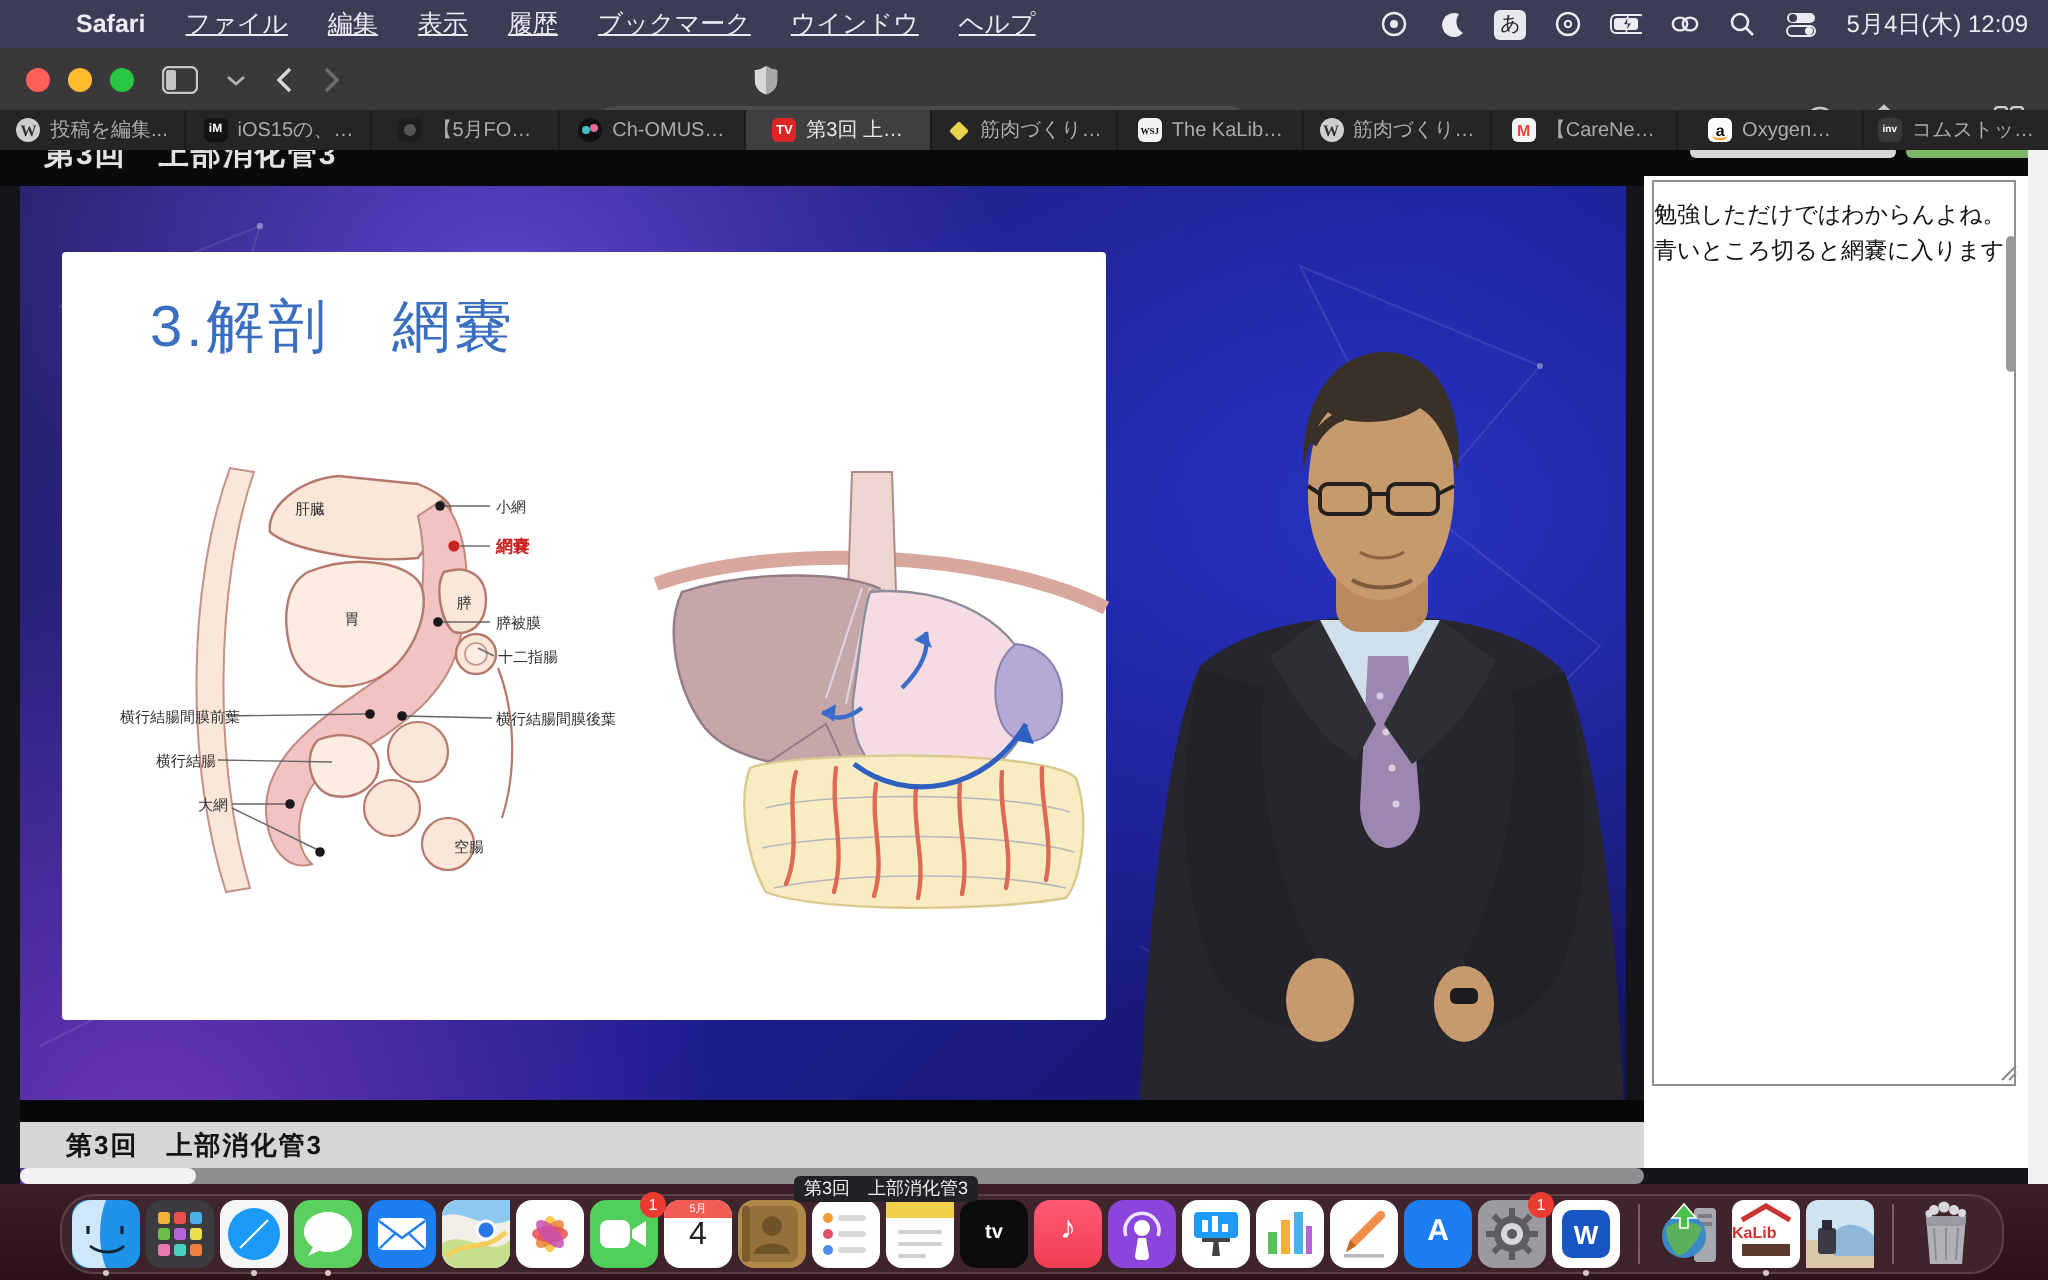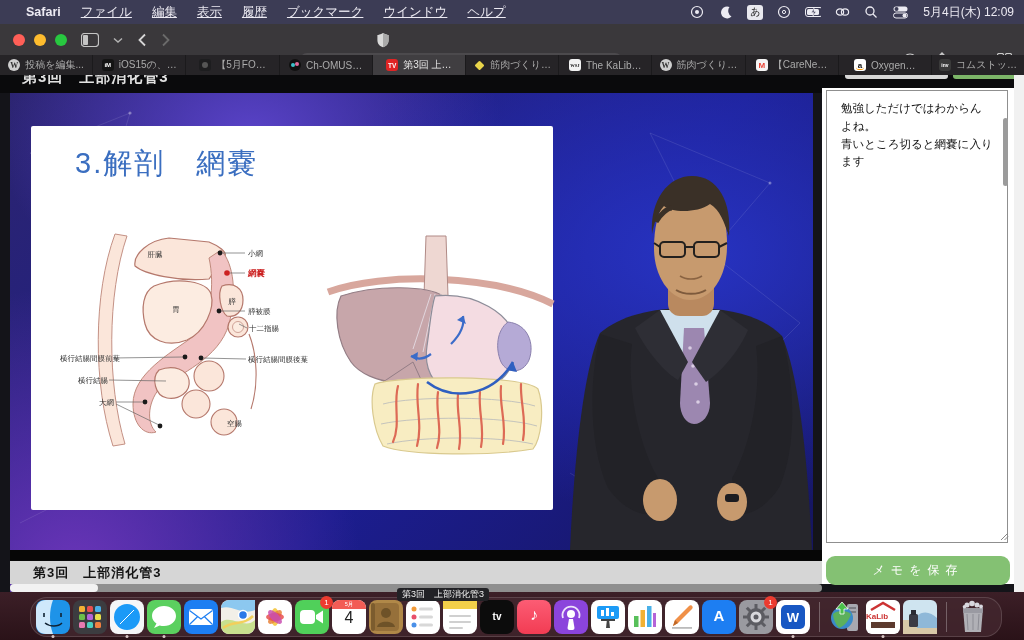--- a/index.html
+++ b/index.html
@@ -3,21 +3,21 @@
 <meta charset="utf-8">
 <style>
   html,body{margin:0;padding:0;background:#000;}
   #screen{position:relative;width:1024px;height:640px;overflow:hidden;
     font-family:"Liberation Sans","DejaVu Sans",sans-serif;background:#0e0e16;}
   
   .menubar{position:absolute;left:0;top:0;width:1024px;height:24px;background:#3c3c55;
     display:flex;align-items:center;color:#eceaf2;font-size:12.5px;}
   .menubar .apple{margin-left:18px;font-size:13px;}
   .menubar .mitem{margin-left:20px;text-decoration:underline;}
-  .menubar .appname{font-weight:bold;margin-left:8px;}
+  .menubar .appname{font-weight:bold;margin-left:20px;}
   .mb-right{margin-left:auto;display:flex;align-items:center;margin-right:10px;gap:13px;}
   .mi{width:16px;height:16px;display:flex;align-items:center;justify-content:center;}
   .mi svg{display:block;}
   .ime-box{background:#e8e8ee;color:#222;border-radius:3px;width:16px;height:15px;
     font-size:10px;display:flex;align-items:center;justify-content:center;}
   .clock{font-size:12px;margin-left:2px;}
   
   .toolbar{position:absolute;left:0;top:24px;width:1024px;height:31px;background:#3a383b;
     display:flex;align-items:center;}
   .tl{width:12px;height:12px;border-radius:50%;margin-left:9px;}
@@ -73,21 +73,21 @@
   
   .blackstrip{position:absolute;left:10px;top:475px;width:812px;height:11px;background:#060606;}
   .graybar{position:absolute;left:10px;top:486px;width:812px;height:23px;background:#d6d6d6;
     display:flex;align-items:center;color:#141414;font-size:13px;font-weight:bold;}
   .graybar span{margin-left:23px;letter-spacing:1px;}
   .hscroll{position:absolute;left:10px;top:509px;width:812px;height:8px;background:#8f8f8f;border-radius:4px;}
   .hthumb{position:absolute;left:0;top:0;width:88px;height:8px;background:#f2f2f2;border-radius:4px;}
   
   .notes{position:absolute;left:822px;top:13px;width:192px;height:496px;background:#fff;}
   .memo{position:absolute;left:4px;top:2px;width:182px;height:453px;border:1.5px solid #8f8f8f;
-    background:#fff;font-size:11.5px;line-height:1.55;color:#111;padding:9px 14px;box-sizing:border-box;
+    background:#fff;font-size:11.5px;line-height:1.55;color:#111;padding:9px 0;box-sizing:border-box;
     white-space:pre-line;overflow:hidden;}
   .memoscroll{position:absolute;right:6px;top:30px;width:5px;height:68px;border-radius:3px;background:#9b9b9b;}
   .resize{position:absolute;right:5px;top:444px;}
   .savebtn{position:absolute;left:4px;top:468px;width:184px;height:29px;border-radius:9px;background:#84c173;
     color:#fff;font-size:12px;letter-spacing:6px;display:flex;align-items:center;justify-content:center;}
   .vscroll{position:absolute;left:1014px;top:0px;width:10px;height:517px;background:#f1f1f1;}
   
   .desktop{position:absolute;left:0;top:592px;width:1024px;height:48px;
     background:linear-gradient(180deg,#3c1f27 0%,#2a1218 100%);}
   .dock{position:absolute;left:30px;top:5px;width:972px;height:40px;border-radius:17px;
@@ -460,21 +460,20 @@
     </div>
 
     <div class="notes">
       <div class="memo">勉強しただけではわからんよね。
 青いところ切ると網嚢に入ります</div>
       <div class="memoscroll"></div>
       <svg class="resize" width="9" height="9">
         <line x1="1" y1="8" x2="8" y2="1" stroke="#888" stroke-width="1"></line>
         <line x1="4.5" y1="8" x2="8" y2="4.5" stroke="#888" stroke-width="1"></line>
       </svg>
-      <div class="savebtn">メモを保存</div>
     </div>
     <div class="vscroll"></div>
   </div>
 
   <div class="desktop">
     <div class="tooltip">第3回　上部消化管3</div>
     <div class="dock">
 
       <div class="di">
         <svg width="34" height="34">

